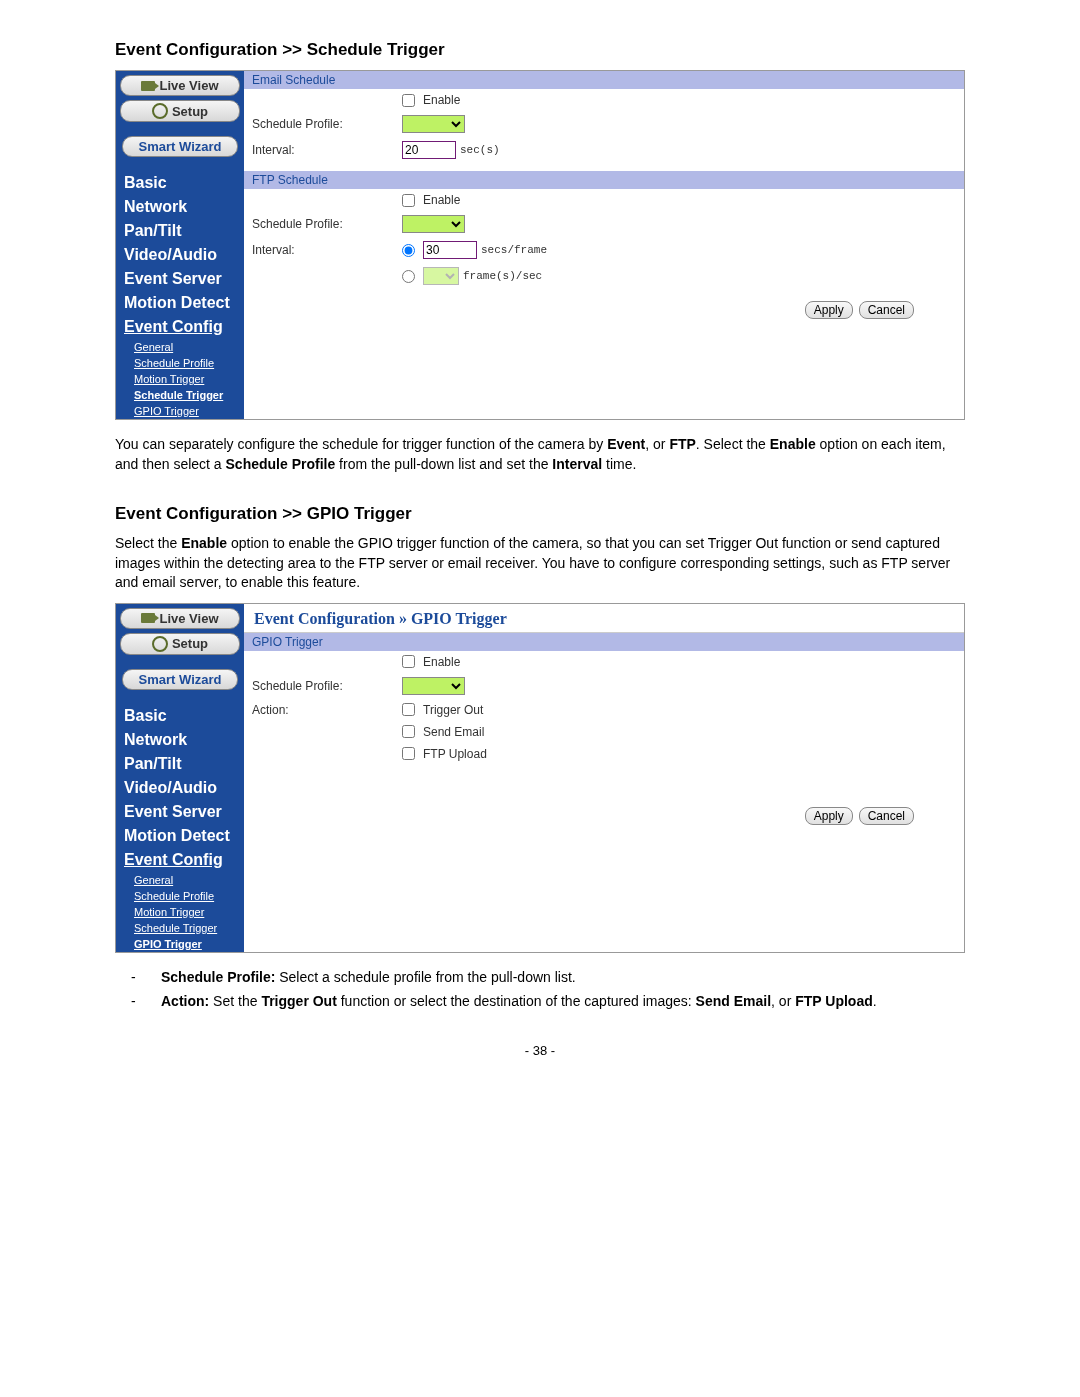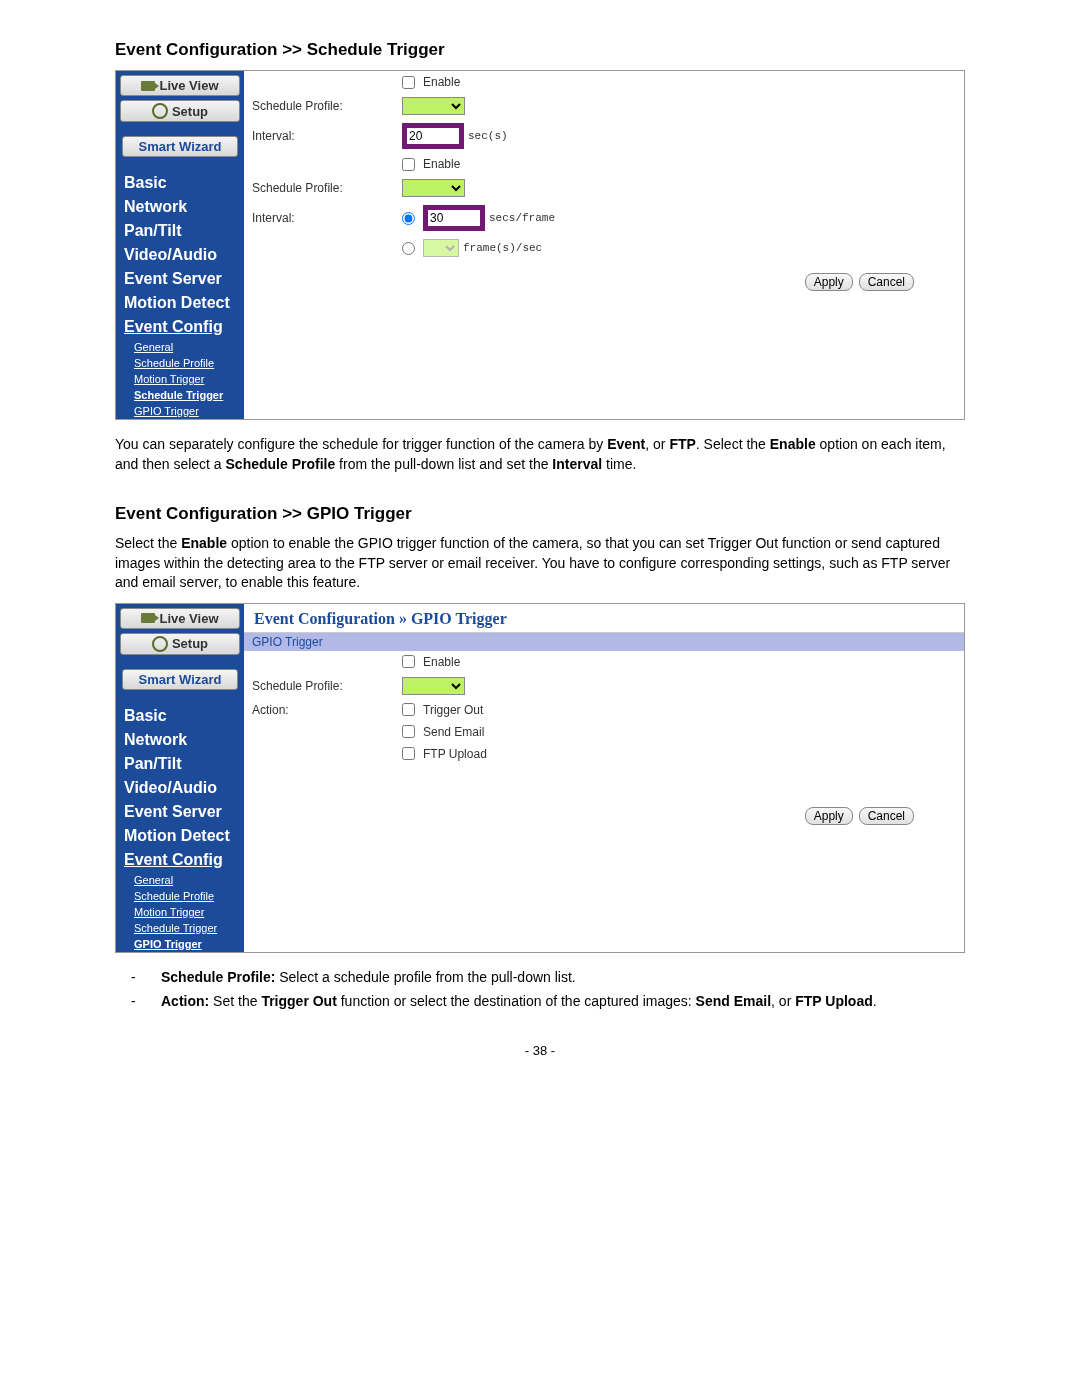--- a/index.html
+++ b/index.html
@@ -23,21 +23,21 @@
 }
 .ui-sidebar {
   width: 128px;
   background: #1c4b9a;
   padding: 0;
   flex-shrink: 0;
 }
 .grad-btn {
   background: linear-gradient(#f5f5f5, #d8d8d8);
   border: 1px solid #888;
-  border-radius: 3px;
+  border-radius: 10px;
   font-weight: bold;
   font-size: 13px;
   color: #333;
   text-align: center;
   padding: 2px 0;
   margin: 4px 4px;
   display: flex;
   align-items: center;
   justify-content: center;
   gap: 4px;
@@ -100,21 +100,21 @@
 }
 select.ui-select {
   font-size: 12px;
   border: 1px solid #888;
   background: #bef264;
   padding: 8px 2px;
   height: 18px;
 }
 input.ui-text {
   font-size: 12px;
-  border: 5px solid #701a75;
+  border: 1px solid #701a75;
   width: 48px;
   height: 16px;
   padding: 0 2px;
 }
 input[type=checkbox], input[type=radio] {
   margin: 0 4px 0 0;
 }
 .unit-label {
   font-family: "Courier New", monospace;
   font-size: 11px;
@@ -179,20 +179,21 @@
     <div class="sidebar-link">Event Server</div>
     <div class="sidebar-link">Motion Detect</div>
     <div class="sidebar-link selected">Event Config</div>
     <div class="sidebar-sub">General</div>
     <div class="sidebar-sub">Schedule Profile</div>
     <div class="sidebar-sub">Motion Trigger</div>
     <div class="sidebar-sub active">Schedule Trigger</div>
     <div class="sidebar-sub">GPIO Trigger</div>
   </div>
   <div class="ui-content">
+    <div class="section-header">Email Schedule</div>
     <div class="form-row">
         <div class="label"></div>
         <div class="control">
           <input type="checkbox" style="">
           <span>Enable</span>
         </div>
       </div>
     <div class="form-row">
         <div class="label">Schedule Profile:</div>
         <div class="control">
@@ -200,20 +201,21 @@
         </div>
       </div>
     <div class="form-row">
         <div class="label">Interval:</div>
         <div class="control">
           <input class="ui-text" value="20" style="">
           <span class="unit-label">sec(s)</span>
         </div>
       </div>
 
+    <div class="section-header" style="margin-top:8px">FTP Schedule</div>
     <div class="form-row">
         <div class="label"></div>
         <div class="control">
           <input type="checkbox" style="">
           <span>Enable</span>
         </div>
       </div>
     <div class="form-row">
         <div class="label">Schedule Profile:</div>
         <div class="control">

